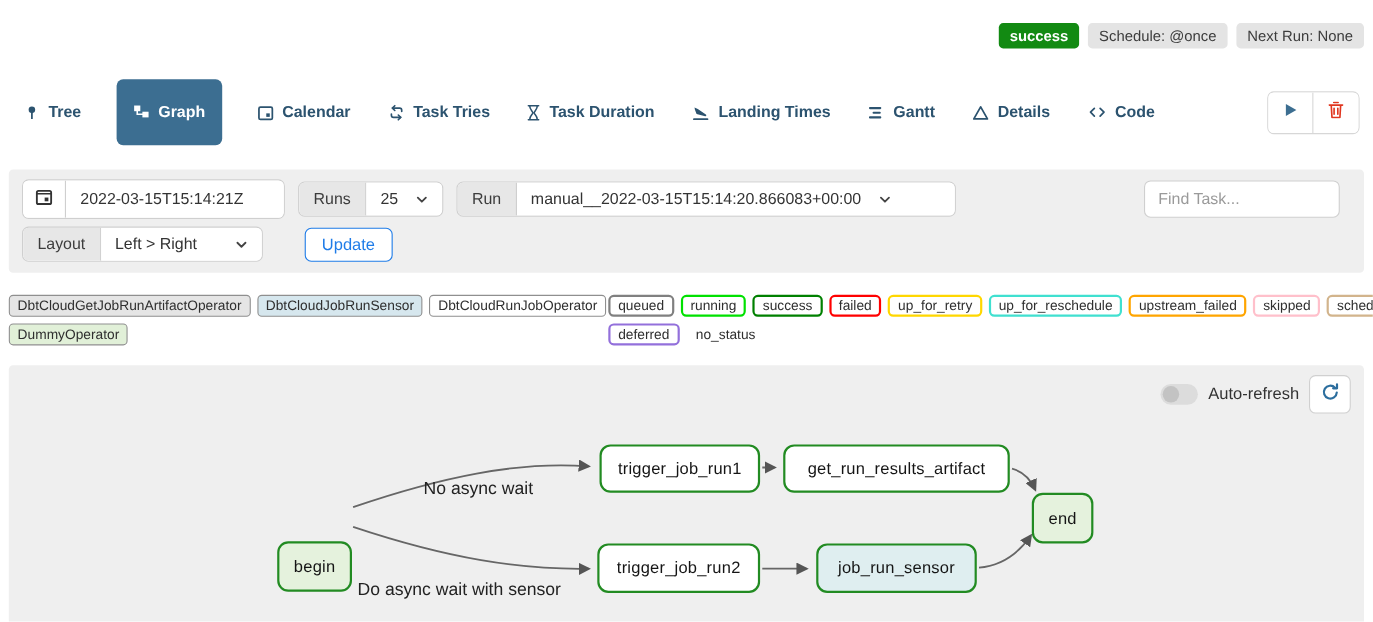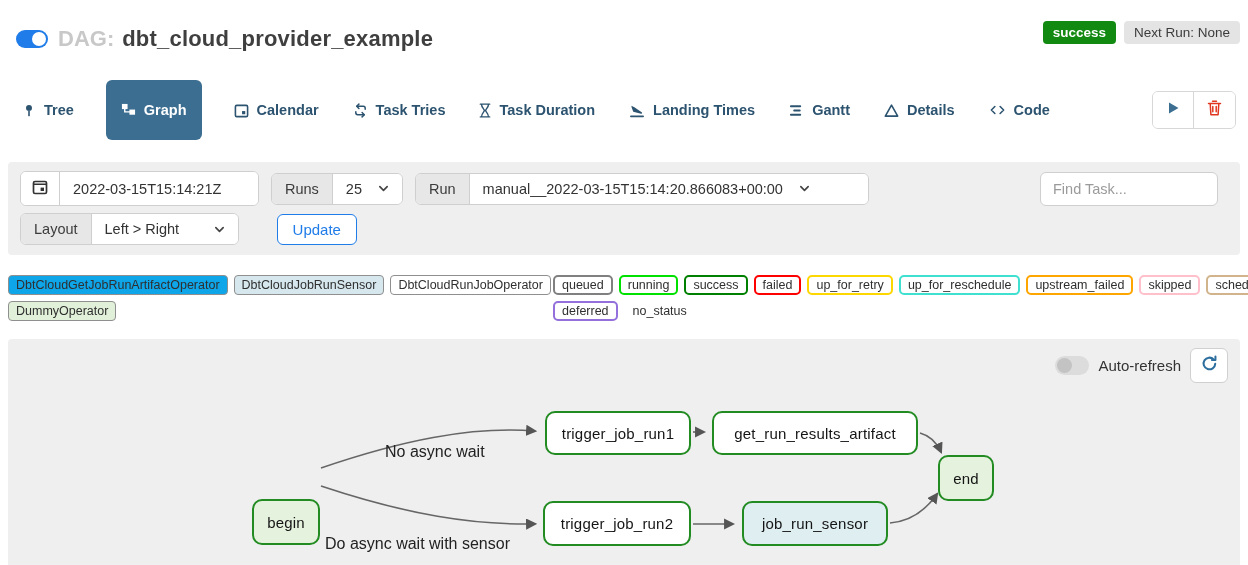--- a/index.html
+++ b/index.html
@@ -65,30 +65,24 @@
   .edges { position:absolute; inset:0; width:100%; height:100%; }
   .gnode { position:absolute; border:2.5px solid #228b22; border-radius:10px; background:#fff;
            display:flex; align-items:center; justify-content:center; font-size:15px; color:#151515;
            cursor:pointer; z-index:2; letter-spacing:.2px; }
   .elabel { position:absolute; font-size:16px; color:#222; white-space:nowrap; z-index:1; }
 </style>
 </head>
 <body>
 
 <div class="header">
-  <div class="hdr-left">
-    <div class="toggle-on">
-        <div class="knob"></div>
-      </div>
-    <span class="dag-prefix">DAG:</span>
-    <span class="dag-title">dbt_cloud_provider_example</span>
-  </div>
   <div class="hdr-spacer"></div>
   <div class="hdr-badges">
     <span class="badge success">success</span>
+    <span class="badge">Schedule: @once</span>
     <span class="badge">Next Run: None</span>
   </div>
 </div>
 
 <div class="tabbar">
   <div id="tabs-host" style="display:flex;align-items:center;">
       <div class="tab">
         <span class="ticon">
           <svg width="14" height="15" viewBox="0 0 16 16">
             <circle cx="8" cy="5" r="3.4" fill="currentColor"></circle>
@@ -232,21 +226,21 @@
           </span>
       </div>
     </div>
     <button class="update-btn">Update</button>
   </div>
 </div>
 
 <div class="legend">
   <div class="ops" id="ops-host">
       <div class="lrow">
-        <span class="opbadge" style="background: #0ea5e9; text-align: right;">DbtCloudGetJobRunArtifactOperator</span>
+        <span class="opbadge" style="background: #e5e5e5; text-align: right;">DbtCloudGetJobRunArtifactOperator</span>
         <span class="opbadge" style="background: rgb(214, 231, 238);">DbtCloudJobRunSensor</span>
         <span class="opbadge" style="background: rgb(255, 255, 255);">DbtCloudRunJobOperator</span>
       </div>
       <div class="lrow">
         <span class="opbadge" style="background: rgb(225, 240, 216);">DummyOperator</span>
       </div>
     </div>
   <div class="stats" id="stats-host">
       <div class="lrow">
         <span class="stbadge" style="border-color: rgb(128, 128, 128);">queued</span>

